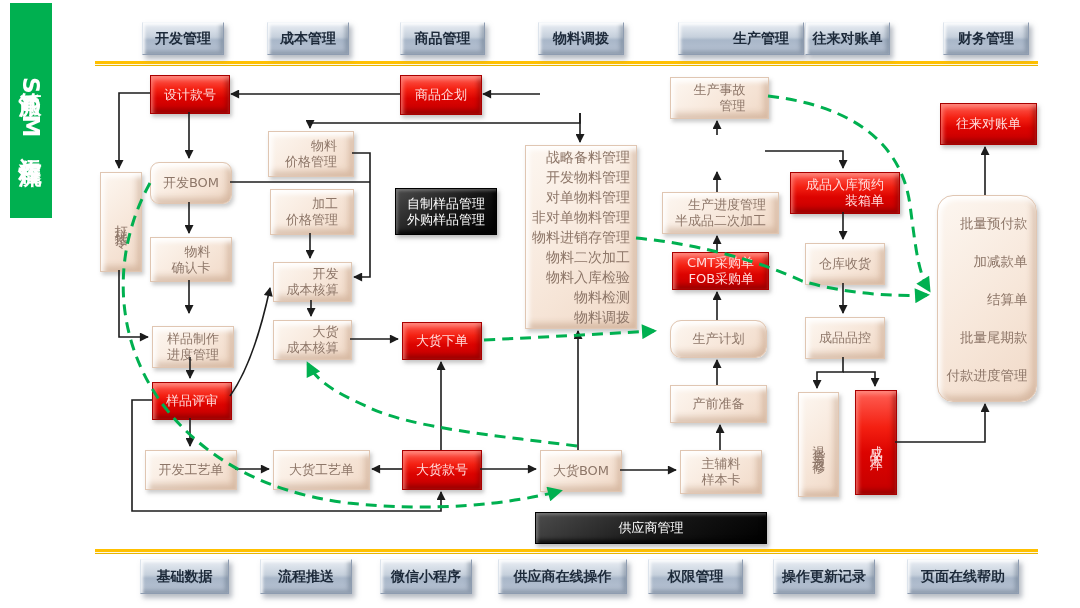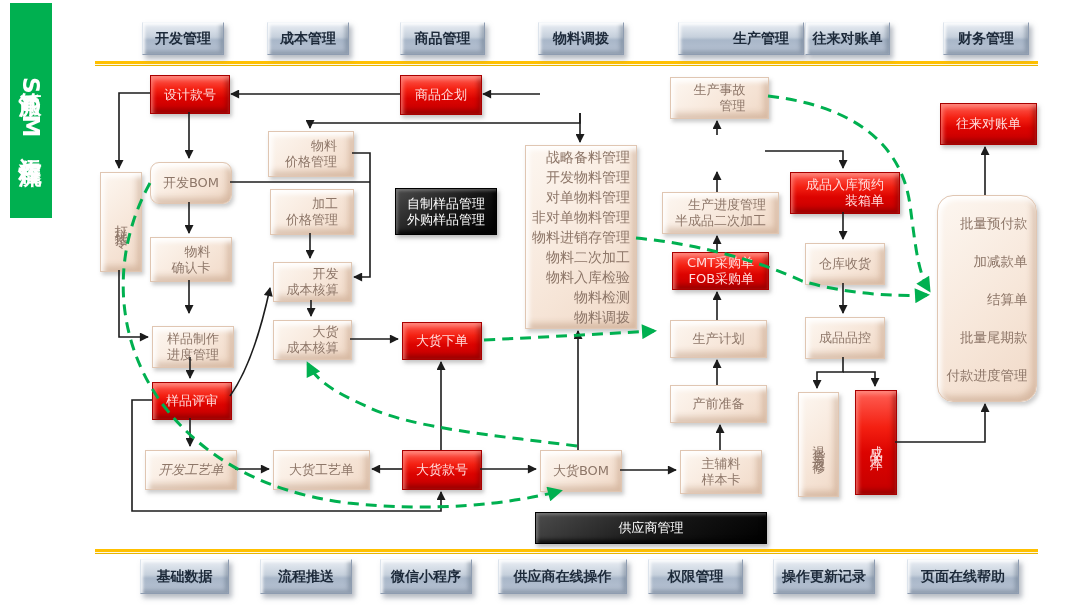--- a/index.html
+++ b/index.html
@@ -131,21 +131,21 @@
     <div class="tab" style="left: 773px; top: 559px; width: 100px; height: 33px;">操作更新记录</div>
     <div class="tab" style="left: 907px; top: 559px; width: 110px; height: 33px;">页面在线帮助</div>
     <div class="node red" style="left: 150px; top: 75px; width: 78px; height: 37px;">设计款号</div>
     <div class="node tan" style="left: 150px; top: 162px; width: 80px; height: 40px; border-radius: 9px;">开发BOM</div>
     <div class="node tan v" style="left: 100px; top: 172px; width: 40px; height: 98px;">打样指令</div>
     <div class="node tan" style="left: 150px; top: 237px; width: 80px; height: 43px;">物料
 确认卡</div>
     <div class="node tan" style="left: 152px; top: 317px; width: 80px; height: 40px; margin-top: 9px;">样品制作
 进度管理</div>
     <div class="node red" style="left: 152px; top: 382px; width: 78px; height: 36px;">样品评审</div>
-    <div class="node tan" style="left: 145px; top: 450px; width: 90px; height: 38px; font-style: italic;">开发工艺单</div>
+    <div class="node tan" style="left: 145px; top: 450px; width: 90px; height: 38px;">开发工艺单</div>
     <div class="node tan" style="left: 273px; top: 450px; width: 95px; height: 38px;">大货工艺单</div>
     <div class="node tan" style="left: 268px; top: 131px; width: 84px; height: 44px;">物料
 价格管理</div>
     <div class="node tan" style="left: 270px; top: 189px; width: 82px; height: 44px;">加工
 价格管理</div>
     <div class="node tan" style="left: 273px; top: 262px; width: 77px; height: 38px;">开发
 成本核算</div>
     <div class="node tan" style="left: 273px; top: 320px; width: 77px; height: 38px;">大货
 成本核算</div>
     <div class="node red" style="left: 400px; top: 75px; width: 80px; height: 38px;">商品企划</div>
@@ -163,21 +163,21 @@
 物料入库检验
 物料检测
 物料调拨</div>
     <div class="node blk" style="left: 535px; top: 512px; width: 230px; height: 30px;">供应商管理</div>
     <div class="node tan" style="left: 670px; top: 77px; width: 97px; height: 40px;">生产事故
 管理</div>
     <div class="node tan" style="left: 662px; top: 192px; width: 115px; height: 40px;">生产进度管理
 半成品二次加工</div>
     <div class="node red" style="left: 672px; top: 252px; width: 95px; height: 36px;">CMT采购单
 FOB采购单</div>
-    <div class="node tan" style="left: 670px; top: 320px; width: 95px; height: 36px;">生产计划</div>
+    <div class="node tan" style="left: 670px; top: 320px; width: 95px; height: 36px; border-radius: 11px;">生产计划</div>
     <div class="node tan" style="left: 670px; top: 385px; width: 95px; height: 36px;">产前准备</div>
     <div class="node tan" style="left: 680px; top: 450px; width: 80px; height: 42px;">主辅料
 样本卡</div>
     <div class="node red" style="left: 790px; top: 172px; width: 108px; height: 40px;">成品入库预约
 装箱单</div>
     <div class="node tan" style="left: 805px; top: 243px; width: 78px; height: 40px;">仓库收货</div>
     <div class="node tan" style="left: 805px; top: 317px; width: 78px; height: 40px;">成品品控</div>
     <div class="node tan v" style="left: 798px; top: 392px; width: 39px; height: 103px;">退货与返修</div>
     <div class="node red v" style="left: 855px; top: 390px; width: 40px; height: 103px;">成品入库</div>
     <div class="node red" style="left: 940px; top: 103px; width: 95px; height: 40px;">往来对账单</div>

